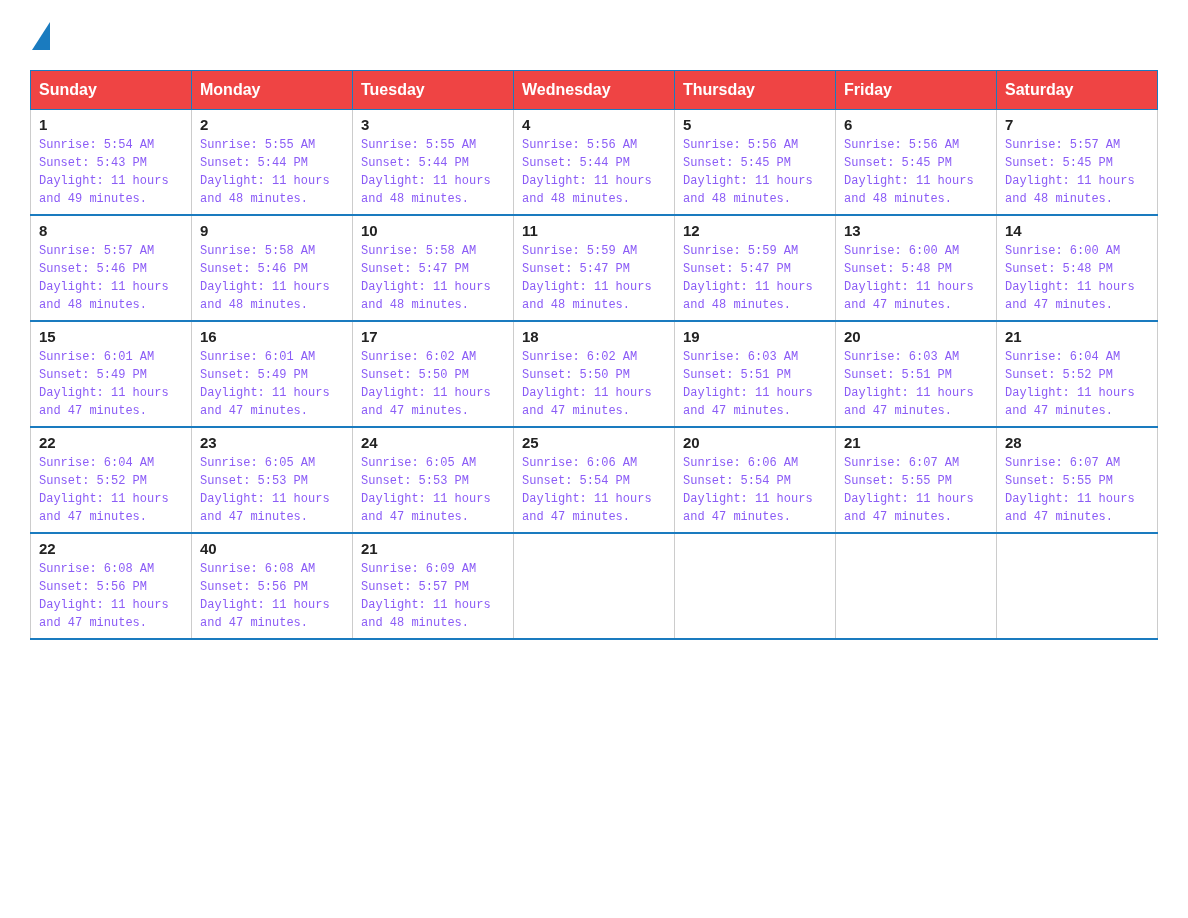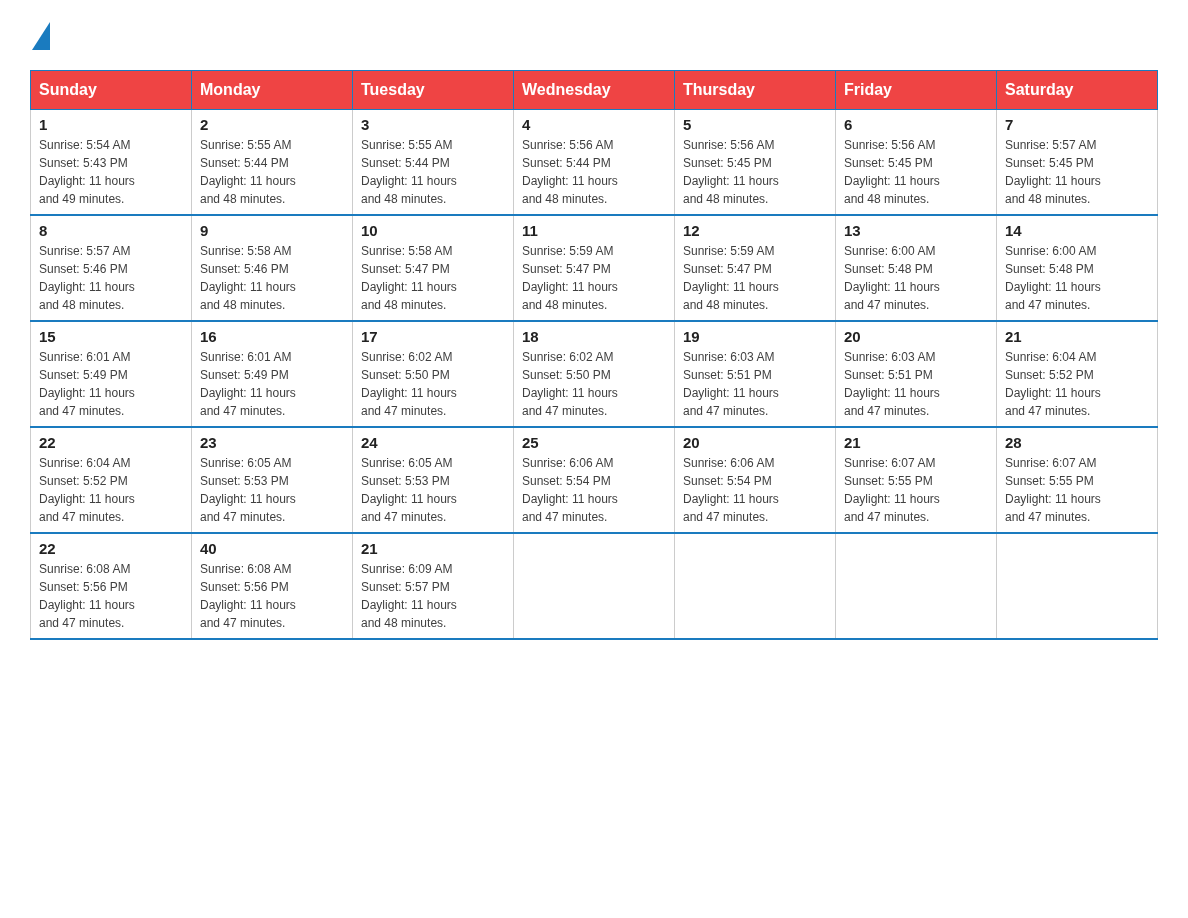--- a/index.html
+++ b/index.html
@@ -85,22 +85,23 @@
       border-bottom: 2px solid #1a7bbf;
     }
     .day-num {
       font-size: 15px;
       font-weight: bold;
       color: #222;
       margin-bottom: 3px;
     }
     .day-info {
       font-size: 12px;
-      color: #404040;
+      color: #8b5cf6;
       line-height: 1.5;
+      font-family: Liberation Mono, monospace;
     }
   </style>
 </head>
 <body>
 
 <div class="header">
   <div class="logo">
     <div class="logo-top">
       <span class="logo-general"></span>
       <div class="logo-triangle"></div>

